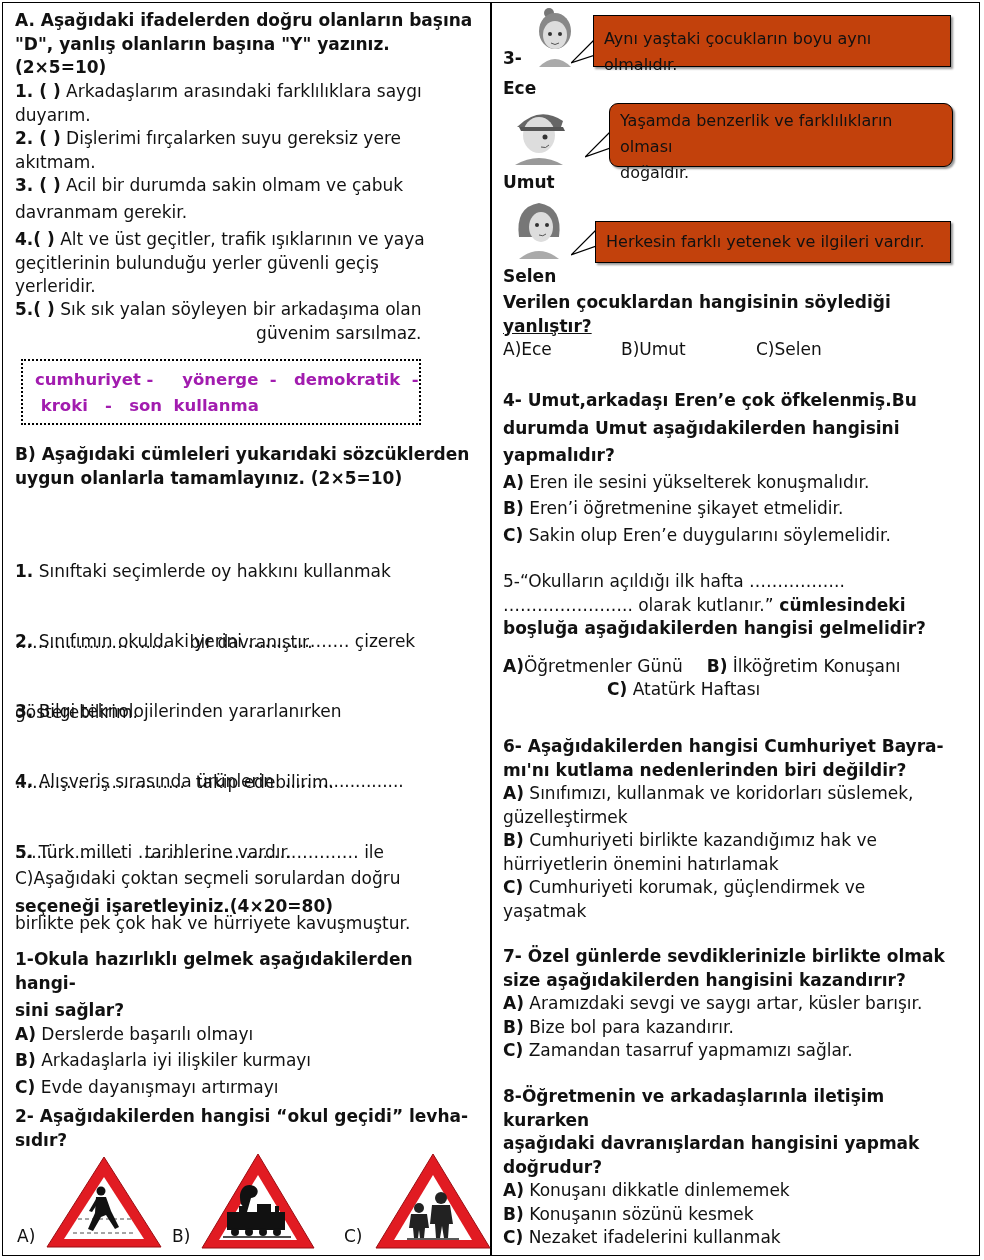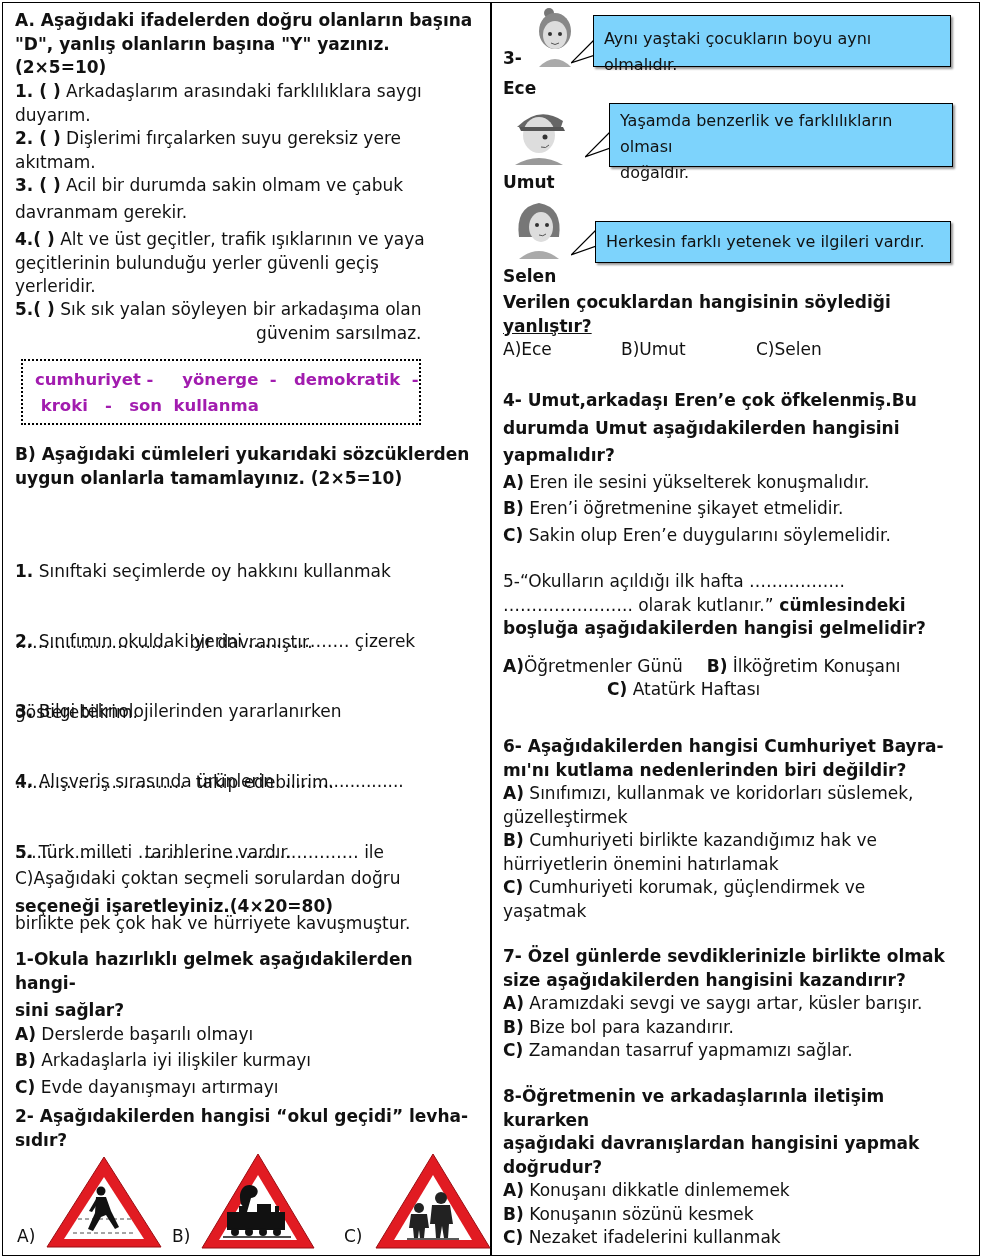--- a/index.html
+++ b/index.html
@@ -11,21 +11,21 @@
   .col { position:absolute; top:0; font-size:17px; line-height:23.5px; }
   .left { left:12px; width:462px; }
   .right { left:496px; width:470px; }
   .abs { position:absolute; left:0; }
   .b { font-weight:bold; }
   .u { text-decoration:underline; }
   p { margin:0; }
   .wordbox { position:absolute; left:18px; width:400px; height:66px; border:2.5px dotted #000;
              box-sizing:border-box; padding:6px 0 0 12px; font-size:16.5px; line-height:26px; font-weight:bold; color:#a21caf; }
   .avatar { position:absolute; width:60px; height:60px; }
-  .bubble { position:absolute; border:1.5px solid #000; background:#7dd3fc; box-shadow:2px 2px 2px #999;
+  .bubble { position:absolute; border:1.5px solid #000; background:#c2410c; box-shadow:2px 2px 2px #999;
             font-size:16px; line-height:26px; padding:4px 10px; box-sizing:border-box; }
   .tail { position:absolute; }
   .sign { position:absolute; }
   .optrow span { display:inline-block; }
 </style>
 </head>
 <body>
 
 <div class="page">
   <div class="divider"></div>
@@ -172,21 +172,21 @@
       <ellipse cx="30" cy="30" rx="16" ry="18" fill="#ddd"></ellipse>
       <path d="M10,22 L54,22 L56,26 L12,26 Z" fill="#555"></path>
       <circle cx="36" cy="32" r="2.5" fill="#333"></circle>
       <path d="M32,42 Q37,44 40,40" stroke="#555" fill="none"></path>
       <path d="M6,60 Q30,46 54,60 Z" fill="#999"></path>
     </svg>
     <div class="abs b" style="top:168px; left:4px;">Umut</div>
     <svg class="tail" style="left:86px; top:124px;" width="30" height="34">
       <polygon points="28,2 0,30 28,20" fill="#fff" stroke="#000" stroke-width="1.2"></polygon>
     </svg>
-    <div class="bubble" style="left:110px; top:100px; width:344px; height:64px;">
+    <div class="bubble" style="left:110px; top:100px; width:344px; height:64px;border-radius:9px;">
       <div>Yaşamda benzerlik ve farklılıkların olması</div>
       <div>doğaldır.</div>
     </div>
 
     <svg class="avatar" style="left:10px; top:196px;" viewBox="0 0 60 60">
       <path d="M10,38 Q6,8 30,4 Q54,8 50,38 Z" fill="#777"></path>
       <ellipse cx="32" cy="28" rx="12" ry="15" fill="#ddd"></ellipse>
       <circle cx="28" cy="26" r="2" fill="#333"></circle>
         <circle cx="38" cy="26" r="2" fill="#333"></circle>
       <path d="M30,36 Q34,38 37,35" stroke="#555" fill="none"></path>

